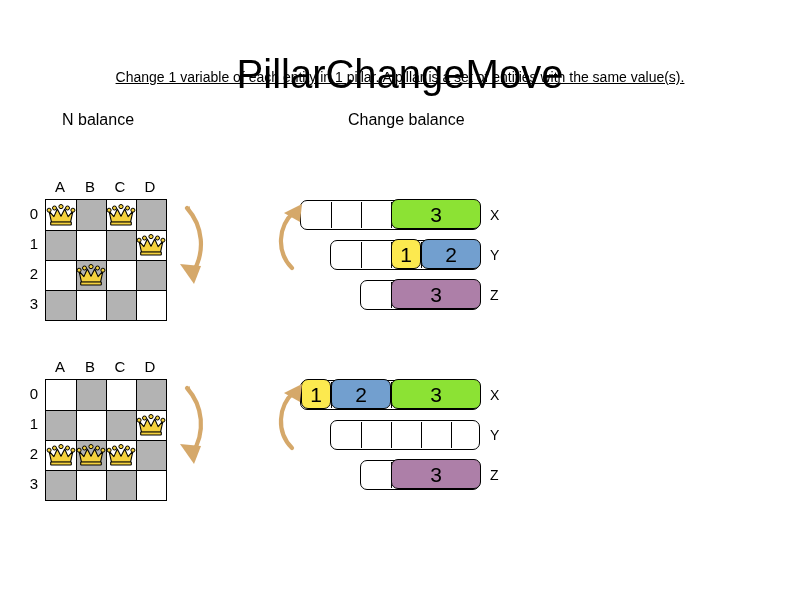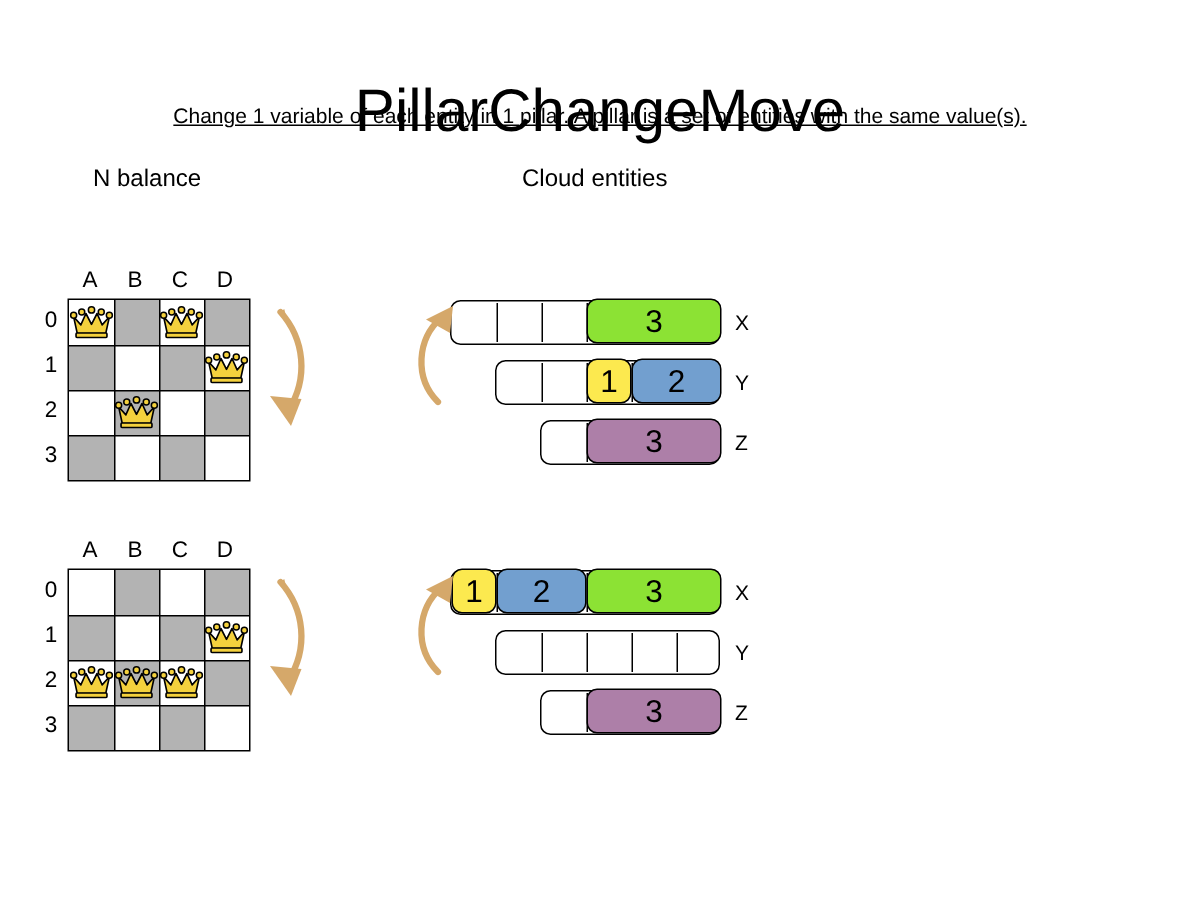--- a/index.html
+++ b/index.html
@@ -160,21 +160,21 @@
     text-align: left;
   }
 </style>
 </head>
 <body>
 
 <h1 id="page-title">PillarChangeMove</h1>
 <div id="page-subtitle">Change 1 variable of each entity in 1 pillar. A pillar is a set of entities with the same value(s).</div>
 
 <div class="section-heading" id="heading-nqueens">N balance</div>
-<div class="section-heading" id="heading-cloud">Cloud entities</div>
+<div class="section-heading" id="heading-cloud">Change balance</div>
 
 <div class="board-wrap" id="board-wrap-before">
     <div class="board">
       <div class="cell light" style="left: 0px; top: 0px; background: rgb(255, 255, 255);"></div>
       <div class="cell dark" style="left: 30px; top: 0px; background: rgb(179, 179, 179);"></div>
       <div class="cell light" style="left: 60px; top: 0px; background: rgb(255, 255, 255);"></div>
       <div class="cell dark" style="left: 90px; top: 0px; background: rgb(179, 179, 179);"></div>
       <div class="cell dark" style="left: 0px; top: 30px; background: rgb(179, 179, 179);"></div>
       <div class="cell light" style="left: 30px; top: 30px; background: rgb(255, 255, 255);"></div>
       <div class="cell dark" style="left: 60px; top: 30px; background: rgb(179, 179, 179);"></div>

